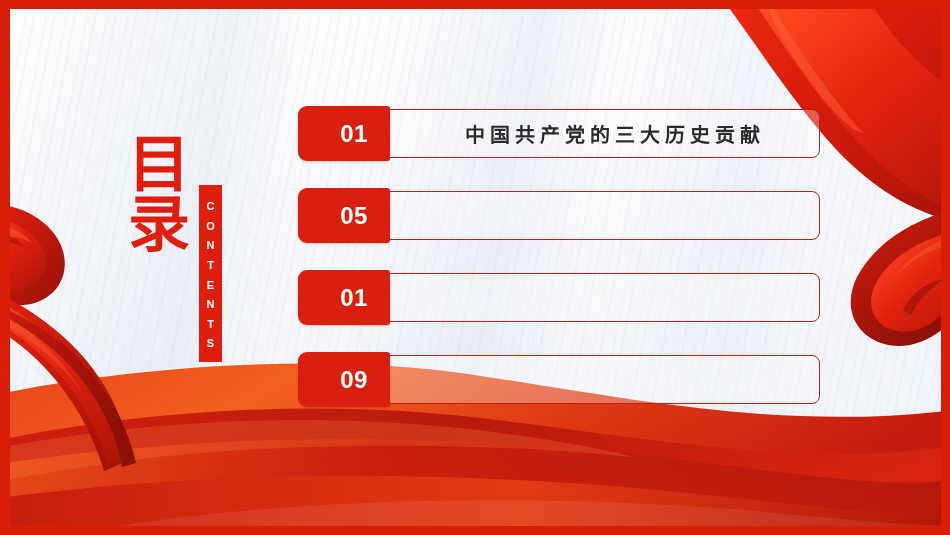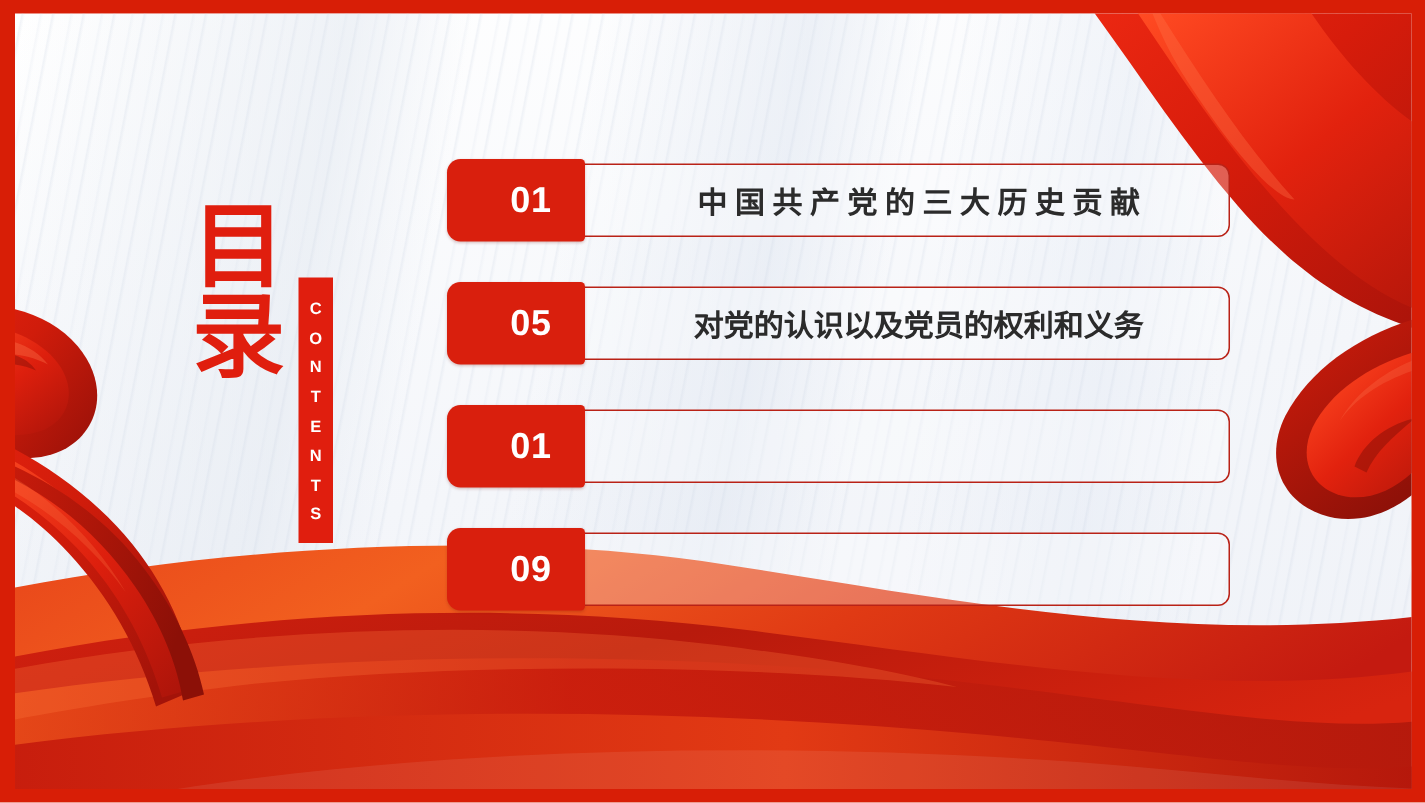--- a/index.html
+++ b/index.html
@@ -342,21 +342,20 @@
 
       <div class="menu-row">
         <div class="row-frame"></div>
         <div class="row-badge">01</div>
         <div class="row-label spaced">中国共产党的三大历史贡献</div>
       </div>
 
       <div class="menu-row">
         <div class="row-frame"></div>
         <div class="row-badge">05</div>
-        <div class="row-label">对党的认识以及党员的权利和义务</div>
       </div>
 
       <div class="menu-row">
         <div class="row-frame"></div>
         <div class="row-badge">01</div>
       </div>
 
       <div class="menu-row">
         <div class="row-frame"></div>
         <div class="row-badge">09</div>

